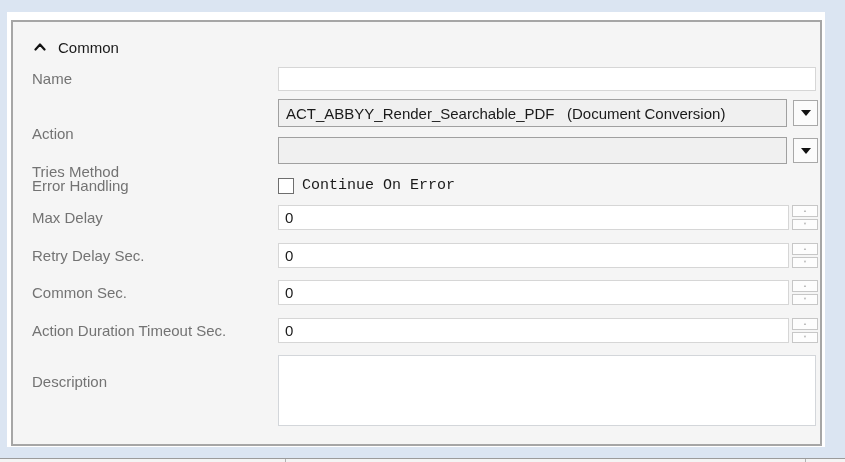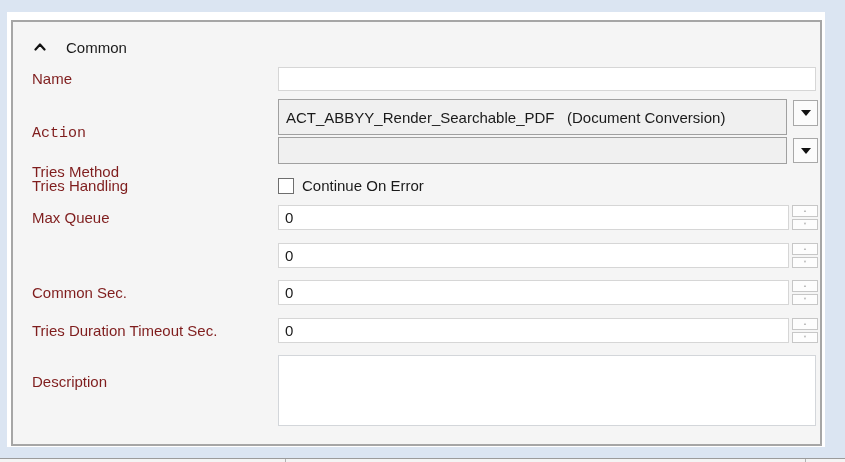--- a/index.html
+++ b/index.html
@@ -12,26 +12,26 @@
   .white-backing{
     position:absolute;left:7px;top:12px;width:818px;height:435px;
     background:#ffffff;
   }
   .panel{
     position:absolute;left:11px;top:20px;width:811px;height:426px;
     background:#f5f5f5;border:2px solid #a6a6a6;box-sizing:border-box;
   }
   .section-header{
     position:absolute;left:21px;top:14px;height:22px;
-    display:flex;align-items:center;gap:20px;cursor:default;
+    display:flex;align-items:center;gap:12px;cursor:default;
   }
   .chevron{width:12px;height:8px;display:block;}
   .section-title{font-size:15px;color:#1a1a1a;}
   .field-label{
-    position:absolute;left:19px;font-size:15px;line-height:20px;color:#7f1d1d;
+    position:absolute;left:19px;font-size:15px;line-height:20px;color:#737373;
     white-space:nowrap;
   }
   .txt-input{
     position:absolute;left:265px;box-sizing:border-box;
     background:#ffffff;border:1px solid #d6d6d6;
     font-family:inherit;font-size:15px;color:#1a1a1a;
     padding:0 6px;outline:none;
   }
   .combo-field{
     position:absolute;left:265px;width:509px;box-sizing:border-box;
@@ -88,51 +88,52 @@
   <div class="section-header">
     <svg class="chevron" viewBox="0 0 12 8">
       <polyline points="1.5,6.5 6,1.5 10.5,6.5" fill="none" stroke="#111" stroke-width="2.2" stroke-linecap="round" stroke-linejoin="round"></polyline>
     </svg>
     <span class="section-title">Common</span>
   </div>
 
   <div class="field-label" style="top:47px;">Name</div>
   <input class="txt-input" style="top: 45px; width: 538px; height: 24px;" type="text" value="">
 
-  <div class="field-label" style="top:102px;font-family:Liberation Mono, monospace;">Action</div>
-  <div class="combo-field" style="top:77px;height:36px;">
+  <div class="field-label" style="top:102px;">Action</div>
+  <div class="combo-field" style="top:77px;height:28px;">
     <span class="combo-text">ACT_ABBYY_Render_Searchable_PDF   (Document Conversion)</span>
   </div>
   <div class="combo-btn" style="top:78px;height:26px;">
     <span class="combo-arrow"></span>
   </div>
 
   <div class="field-label" style="top:140px;">Tries Method</div>
   <div class="combo-field" style="top:115px;height:27px;">
     <span class="combo-text"></span>
   </div>
   <div class="combo-btn" style="top:116px;height:25px;">
     <span class="combo-arrow"></span>
   </div>
 
-  <div class="field-label" style="top:154px;">Tries Handling</div>
+  <div class="field-label" style="top:154px;">Error Handling</div>
   <div class="checkbox" style="top:156px;"></div>
-  <div class="checkbox-label" style="top:154px;">Continue On Error</div>
+  <div class="checkbox-label" style="top:154px;font-family:Liberation Mono, monospace;">Continue On Error</div>
 
-  <div class="field-label" style="top:186px;">Max Queue</div>
+  <div class="field-label" style="top:186px;">Max Delay</div>
   <input class="txt-input num-input" style="top: 183px;" type="text" value="0">
   <div class="spinner" style="top:183px;">
     <div class="spin-btn">
         <span>▲</span>
       </div>
     <div class="spin-btn">
         <span>▼</span>
       </div>
   </div>
 
+  <div class="field-label" style="top:224px;">Retry Delay Sec.</div>
   <input class="txt-input num-input" style="top: 221px;" type="text" value="0">
   <div class="spinner" style="top:221px;">
     <div class="spin-btn">
         <span>▲</span>
       </div>
     <div class="spin-btn">
         <span>▼</span>
       </div>
   </div>
 
@@ -140,21 +141,21 @@
   <input class="txt-input num-input" style="top: 258px;" type="text" value="0">
   <div class="spinner" style="top:258px;">
     <div class="spin-btn">
         <span>▲</span>
       </div>
     <div class="spin-btn">
         <span>▼</span>
       </div>
   </div>
 
-  <div class="field-label" style="top:299px;">Tries Duration Timeout Sec.</div>
+  <div class="field-label" style="top:299px;">Action Duration Timeout Sec.</div>
   <input class="txt-input num-input" style="top: 296px;" type="text" value="0">
   <div class="spinner" style="top:296px;">
     <div class="spin-btn">
         <span>▲</span>
       </div>
     <div class="spin-btn">
         <span>▼</span>
       </div>
   </div>
 

